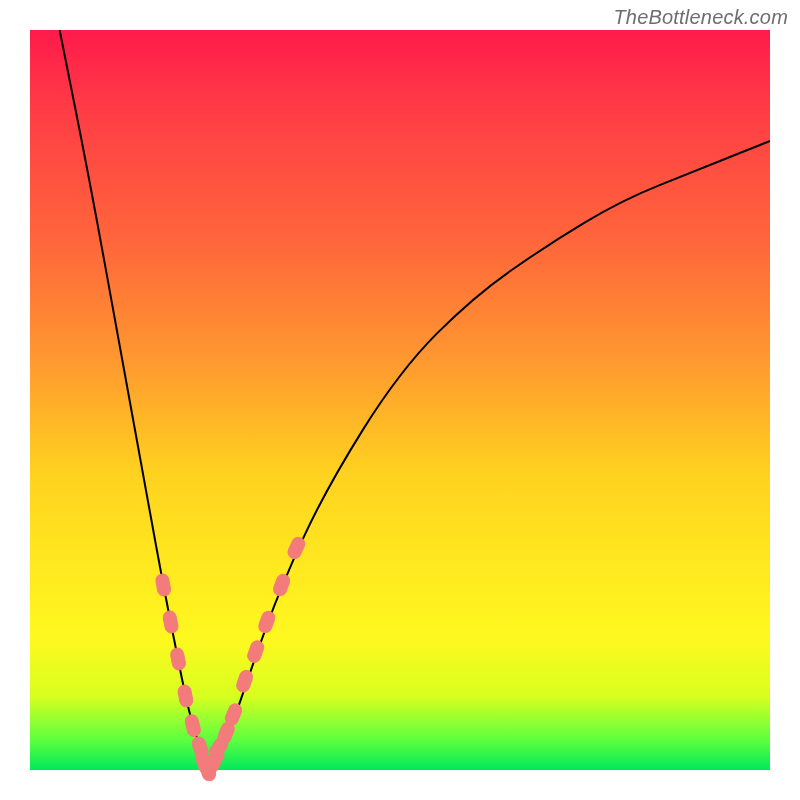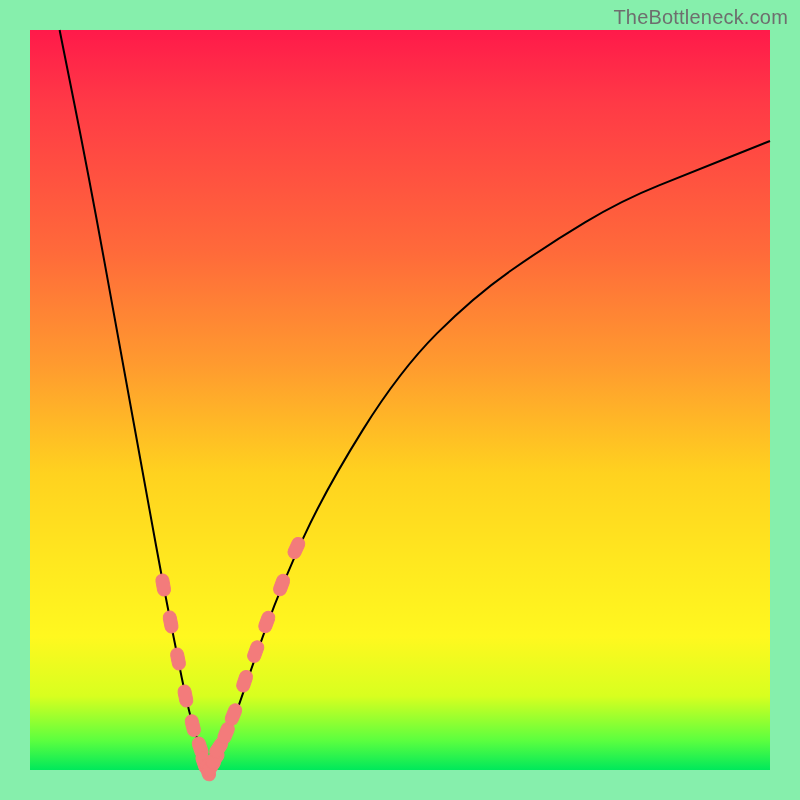--- a/index.html
+++ b/index.html
@@ -10,21 +10,22 @@
     overflow: hidden;
     background: #000;
     font-family: Arial, Helvetica, sans-serif;
   }
   .frame {
     position: absolute;
     left: 0;
     top: 0;
     width: 800px;
     height: 800px;
-    background: #86efac;
+    background: #ffffff;
+    font-style: italic;
   }
   .plot-area {
     position: absolute;
     left: 30px;
     top: 30px;
     width: 740px;
     height: 740px;
     
     background: linear-gradient(to bottom,
       #ff1a4a 0%,

